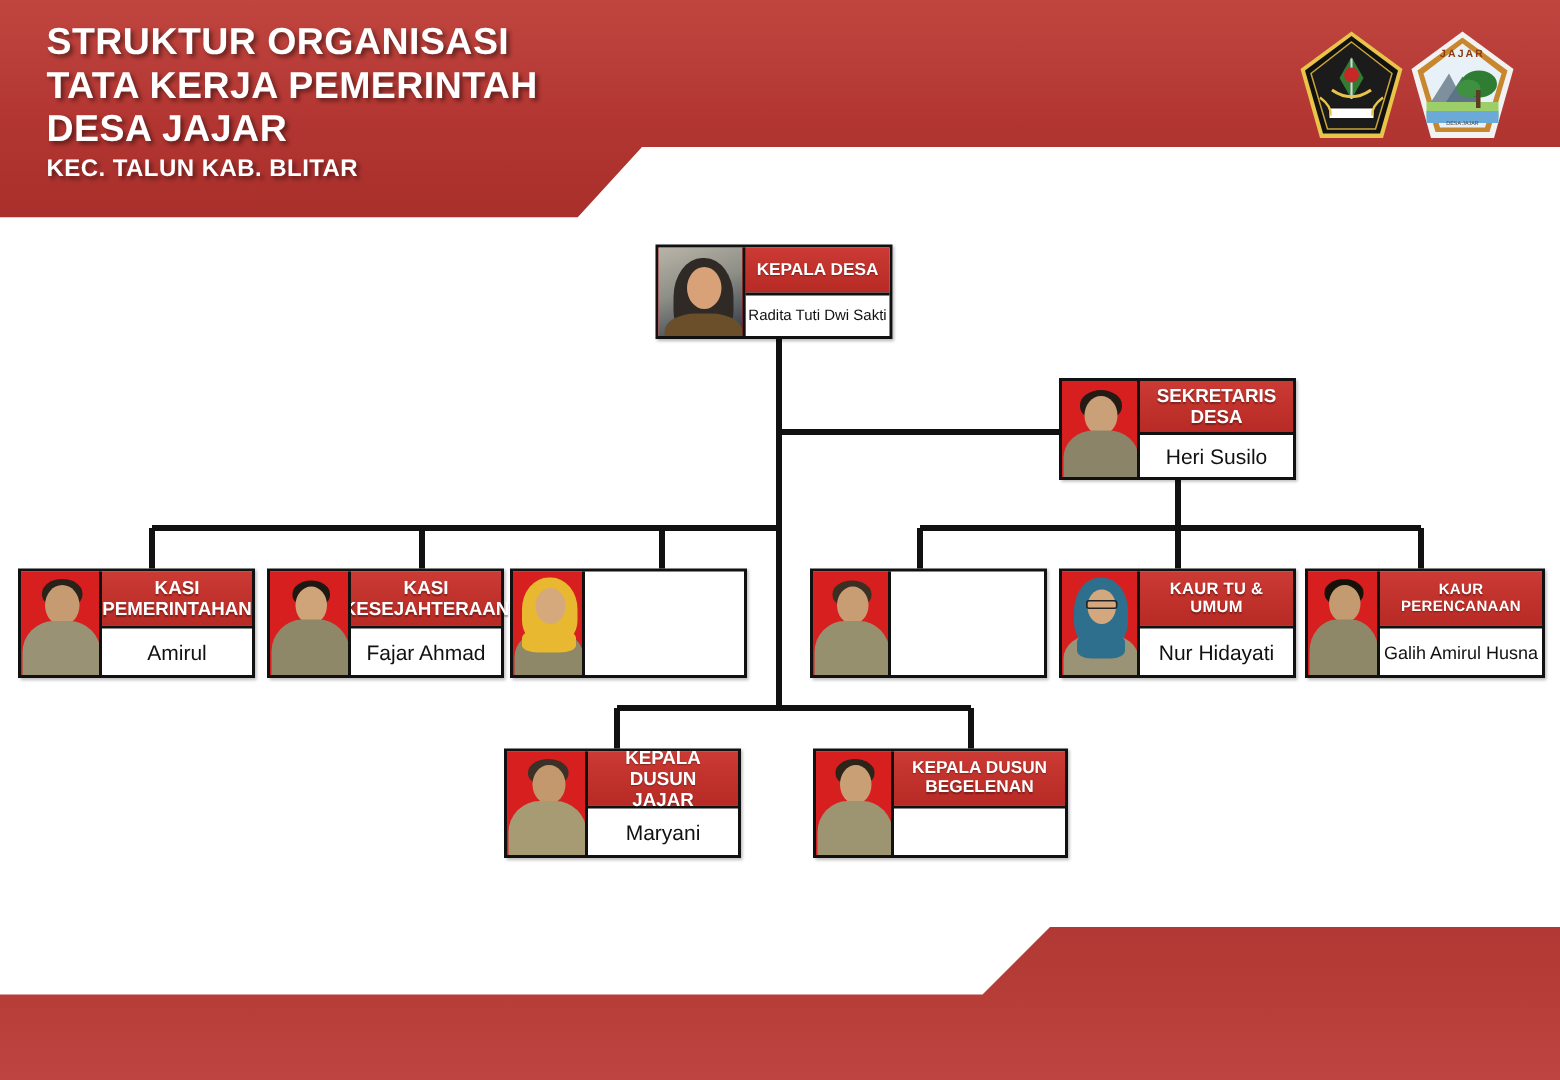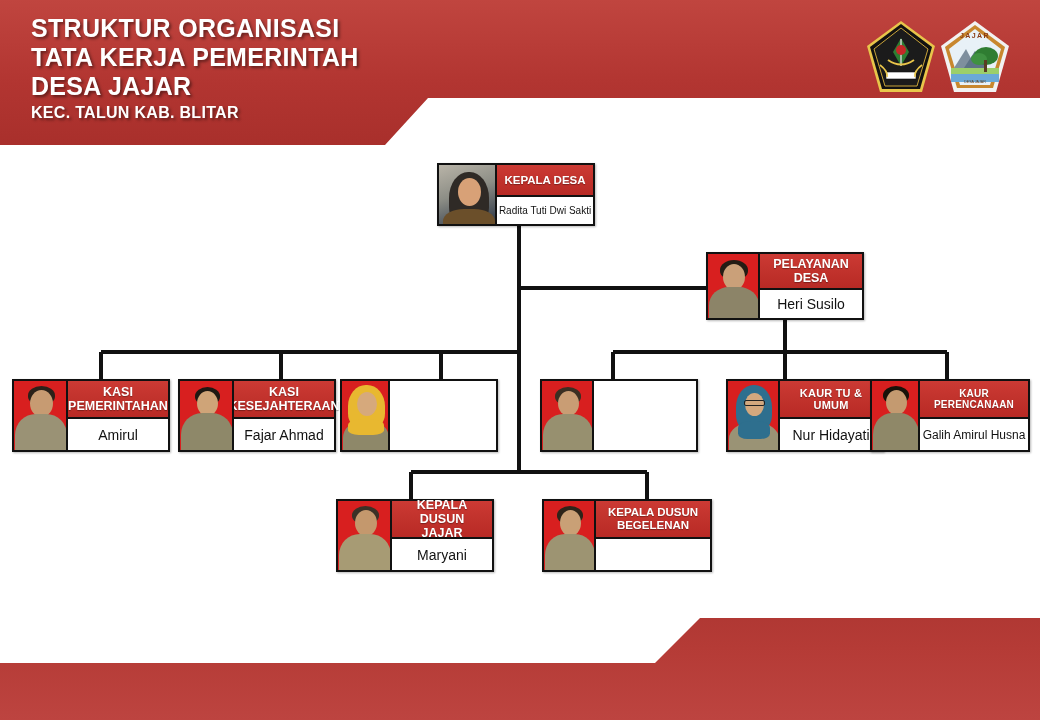--- a/index.html
+++ b/index.html
@@ -189,21 +189,21 @@
   <div class="photo" style="width:52px;">
     <div class="pp">
       <div class="bg" style="background:#d81f1f;"></div>
       <div class="hair" style="left:12px; top:6px; width:28px; height:20px; background:#241c14;"></div>
       <div class="head" style="left:15px; top:10px; width:22px; height:26px; background:#caa079;"></div>
       <div class="torso" style="left:1px; top:33px; width:50px; height:33px; background:#8c8468;"></div>
     </div>
   </div>
   <div class="body">
     <div class="title t-2line" style="flex-direction:column; height:36px;">
-      <span>PELAYANAN</span>
+      <span>SEKRETARIS</span>
       <span>DESA</span>
     </div>
     <div class="name">Heri Susilo</div>
   </div>
 </div>
 
 <div class="node" id="node-kasi-pem" style="left:12px; top:379px; width:158px; height:73px;">
   <div class="photo" style="width:54px;">
     <div class="pp">
       <div class="bg" style="background:#d81f1f;"></div>
@@ -255,21 +255,21 @@
   <div class="photo" style="width:52px;">
     <div class="pp">
       <div class="bg" style="background:#d81f1f;"></div>
       <div class="hair" style="left:13px; top:6px; width:26px; height:18px; background:#3a2f22;"></div>
       <div class="head" style="left:16px; top:10px; width:21px; height:25px; background:#c99d74;"></div>
       <div class="torso" style="left:1px; top:33px; width:50px; height:38px; background:#97906f;"></div>
     </div>
   </div>
 </div>
 
-<div class="node" id="node-kaur-tu" style="left:706px; top:379px; width:158px; height:73px;margin-left:20px;">
+<div class="node" id="node-kaur-tu" style="left:706px; top:379px; width:158px; height:73px;">
   <div class="photo" style="width:52px;">
     <div class="pp">
       <div class="bg" style="background:#d81f1f;"></div>
       <div class="hijab" style="left:8px; top:4px; width:36px; height:46px; background:#2e6f8e;"></div>
       <div class="head" style="left:17px; top:12px; width:19px; height:23px; background:#d3a87e;"></div>
       <div style="position:absolute; left:16px; top:19px; width:21px; height:6px; border:1px solid #222; border-radius:2px;"></div>
       <div class="torso" style="left:1px; top:42px; width:50px; height:29px; background:#9a9375;"></div>
       <div style="position:absolute; left:10px; top:40px; width:32px; height:18px; background:#2e6f8e; border-radius:40% 40% 30% 30%;"></div>
     </div>
   </div>

